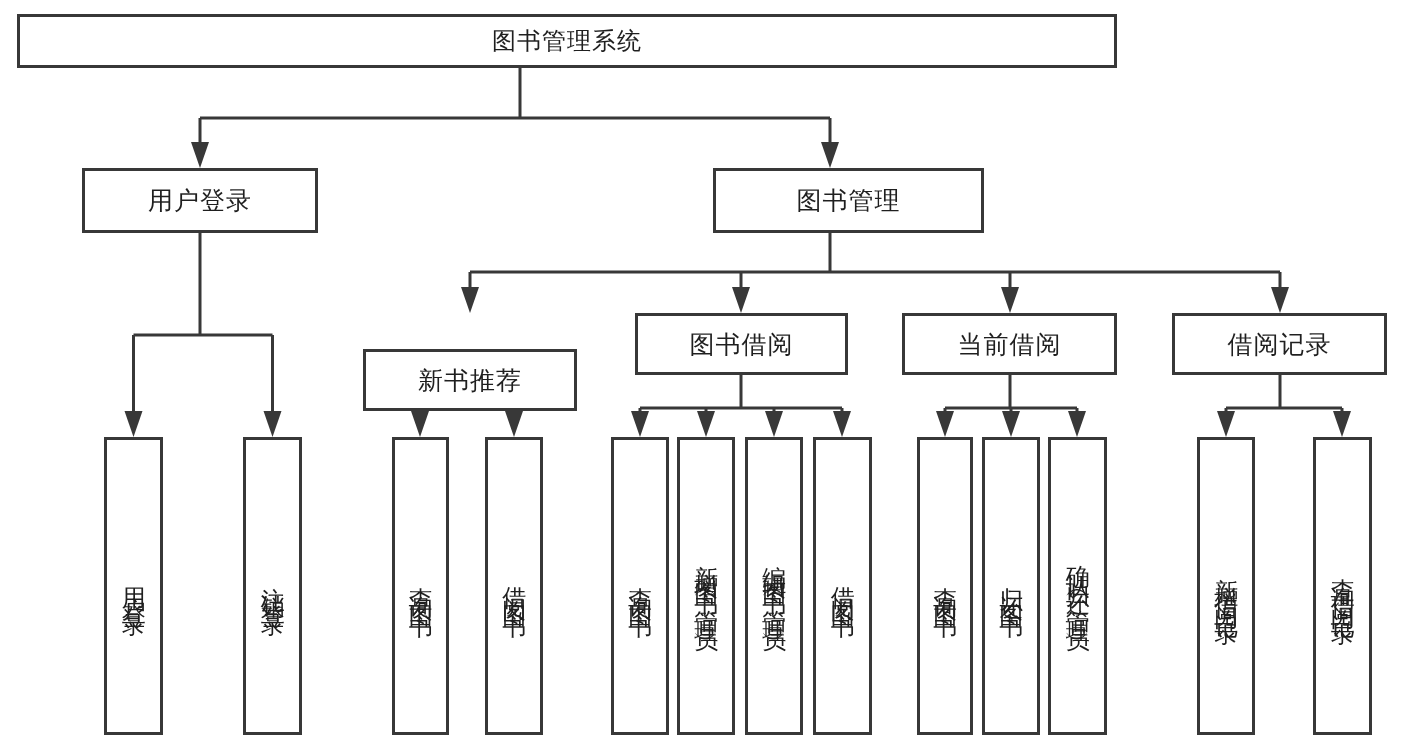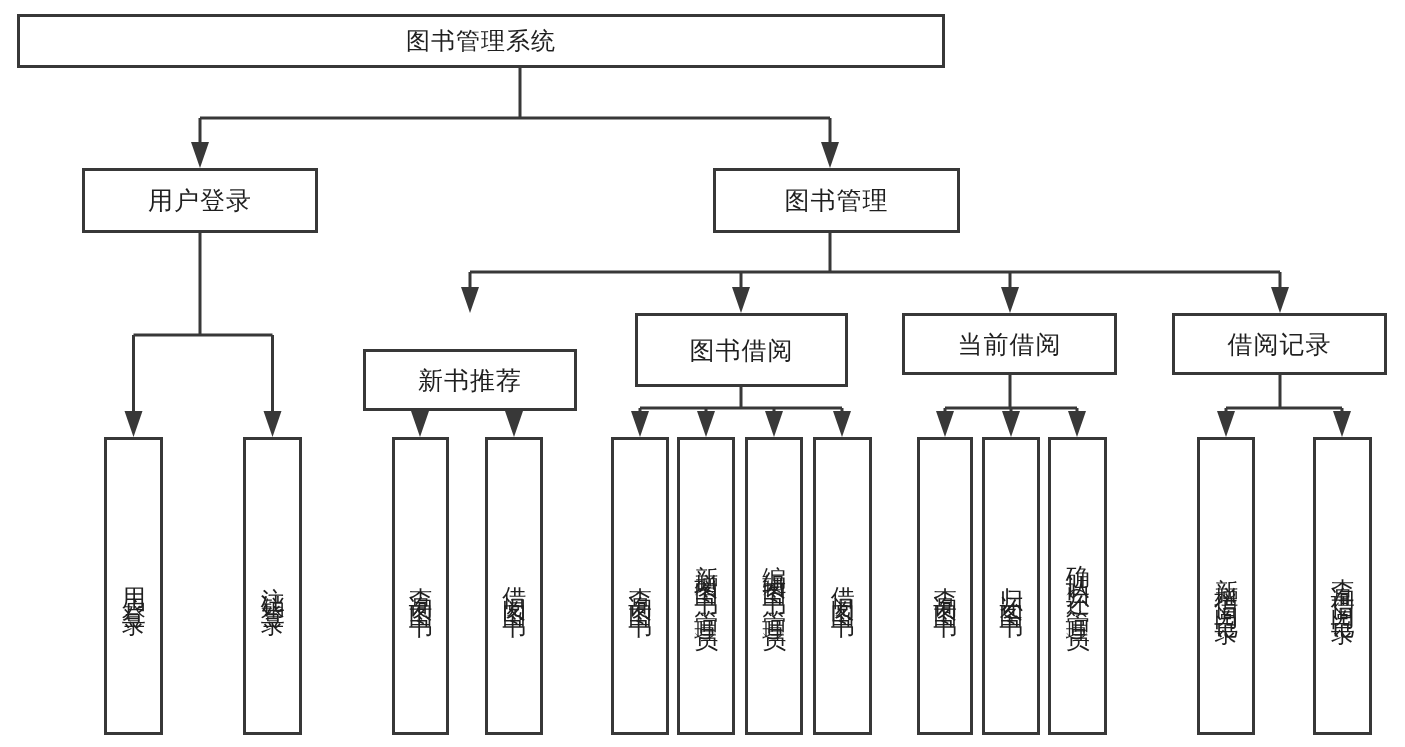--- a/index.html
+++ b/index.html
@@ -109,35 +109,35 @@
       <polygon class="carrow" points="1077,437 1068,411 1086,411"></polygon>
     </g>
 
     <g>
       <path class="cline" d="M1280,375 V408 M1226,408 H1342 M1226,408 V415 M1342,408 V415"></path>
       <polygon class="carrow" points="1226,437 1217,411 1235,411"></polygon>
       <polygon class="carrow" points="1342,437 1333,411 1351,411"></polygon>
     </g>
   </svg>
 
-  <div class="box box-h box-root" style="left:17px; top:14px; width:928px; height:54px;">
+  <div class="box box-h box-root" style="left:17px; top:14px; width:1100px; height:54px;">
     <span>图书管理系统</span>
   </div>
 
   <div class="box box-h" style="left:82px; top:168px; width:236px; height:65px;">
     <span>用户登录</span>
   </div>
-  <div class="box box-h" style="left:713px; top:168px; width:247px; height:65px;">
+  <div class="box box-h" style="left:713px; top:168px; width:271px; height:65px;">
     <span>图书管理</span>
   </div>
 
   <div class="box box-h" style="left:363px; top:313px; width:214px; height:62px;margin-top:36px;">
     <span>新书推荐</span>
   </div>
-  <div class="box box-h" style="left:635px; top:313px; width:213px; height:74px;justify-content:center;">
+  <div class="box box-h" style="left:635px; top:313px; width:213px; height:62px;justify-content:center;">
     <span>图书借阅</span>
   </div>
   <div class="box box-h" style="left:902px; top:313px; width:215px; height:62px;">
     <span>当前借阅</span>
   </div>
   <div class="box box-h" style="left:1172px; top:313px; width:215px; height:62px;">
     <span>借阅记录</span>
   </div>
 
   <div class="box box-v" style="left:104px; top:437px; width:59px; height:298px;">

